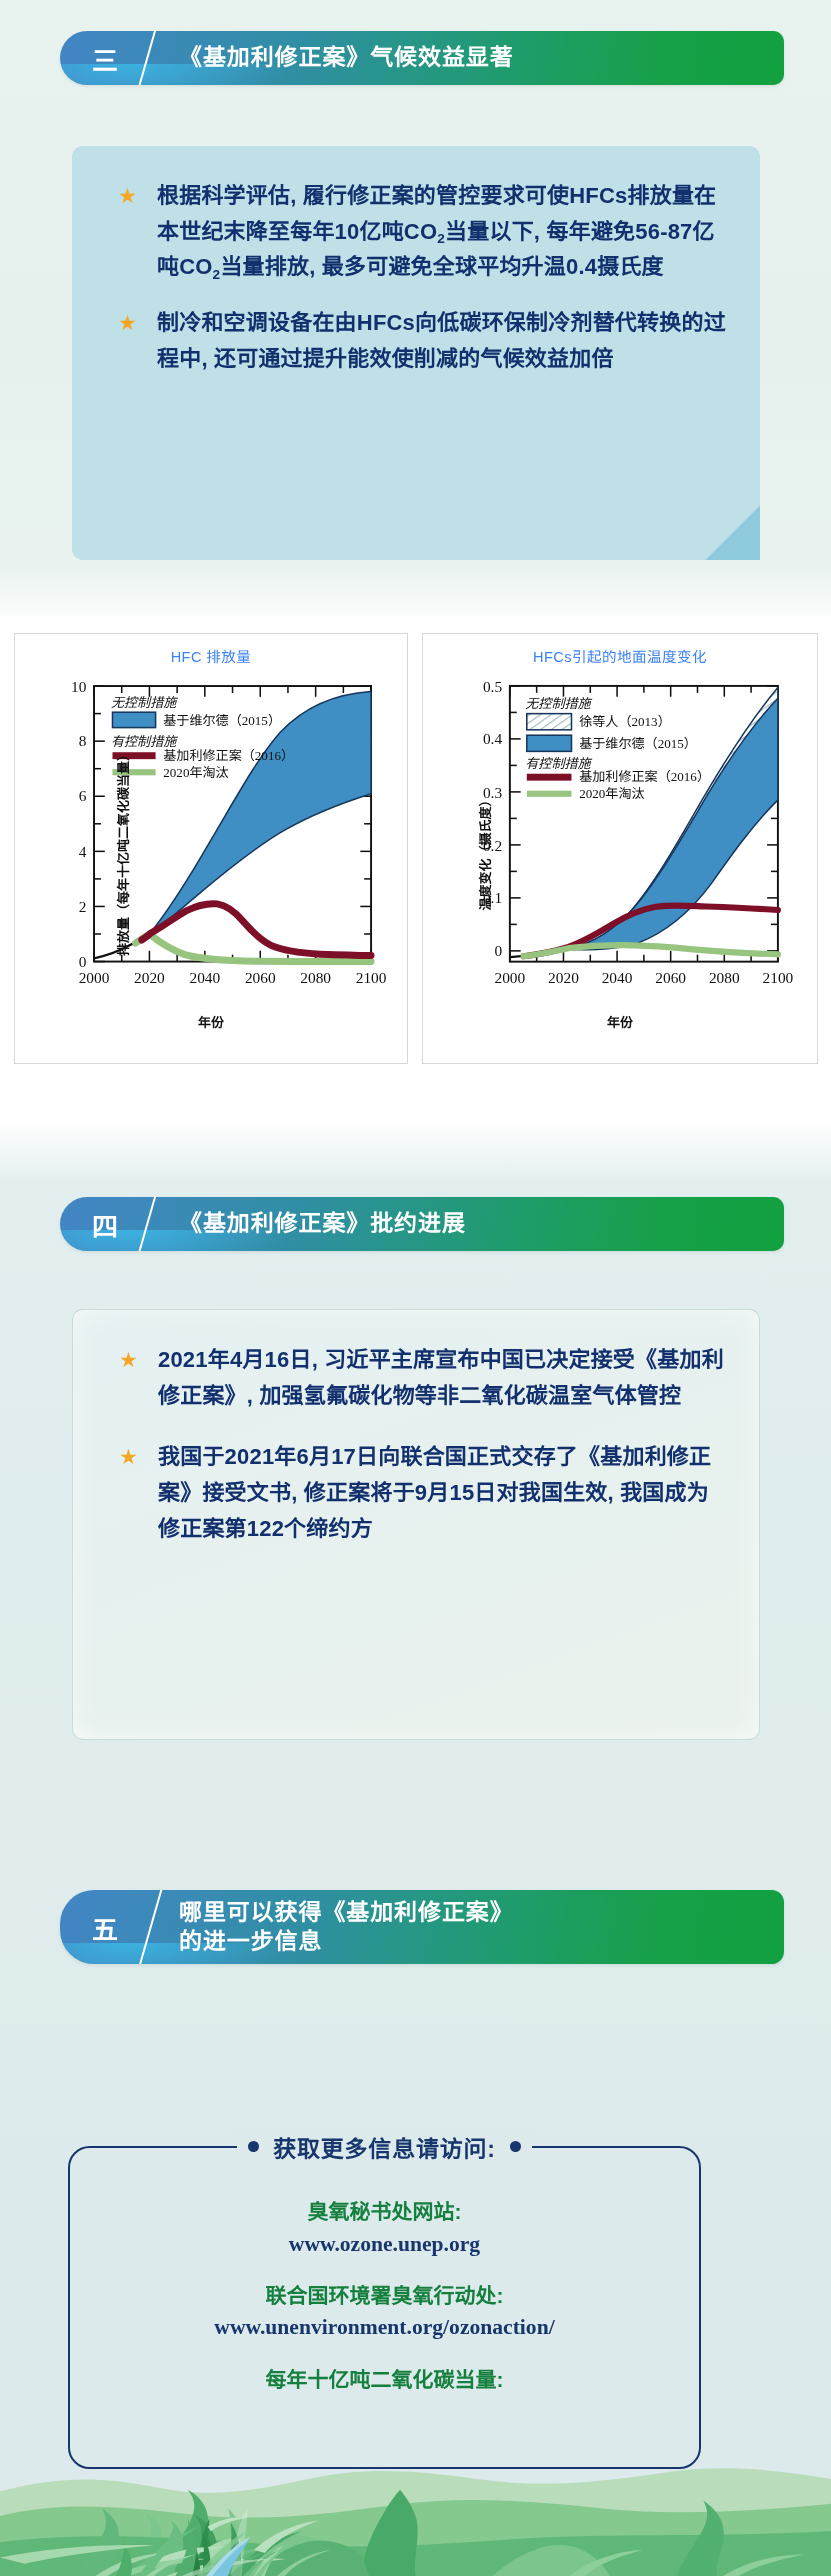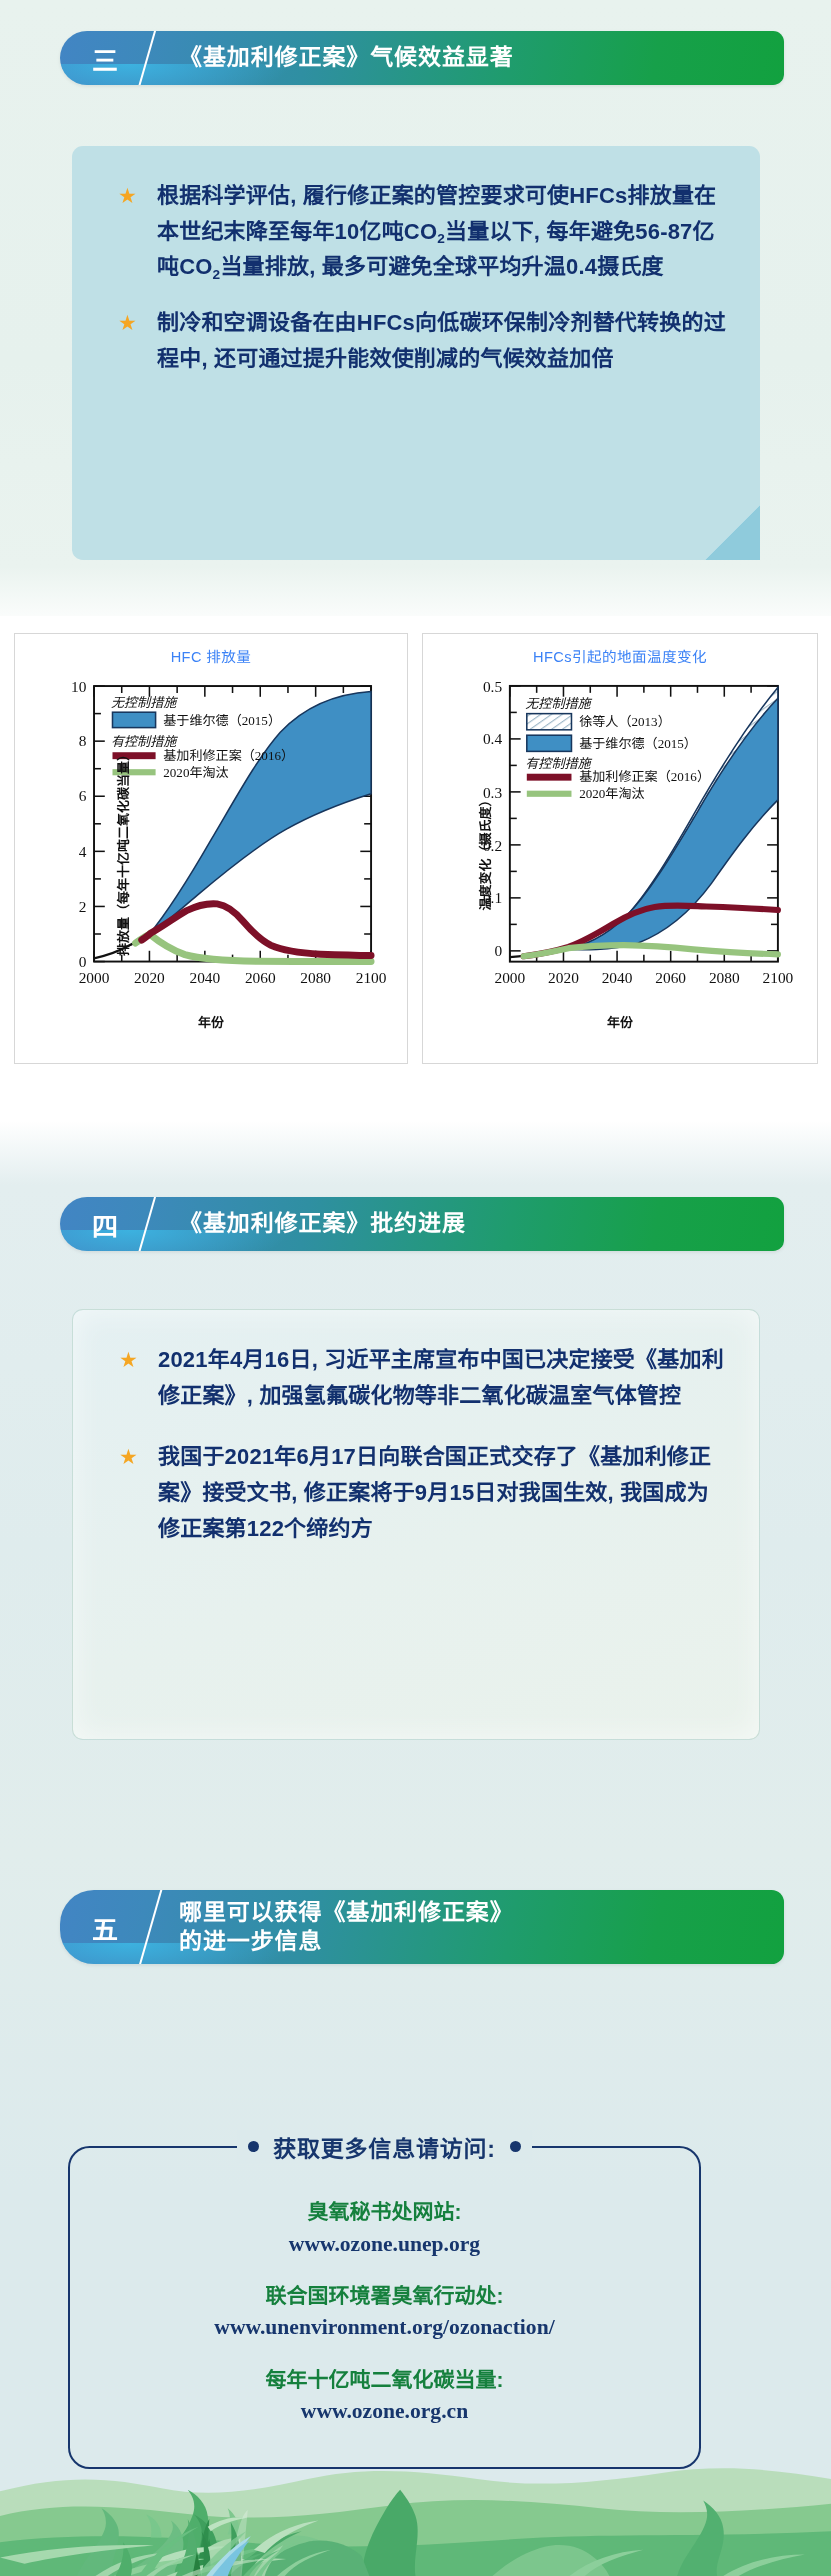--- a/index.html
+++ b/index.html
@@ -503,21 +503,20 @@
     <div class="contact-item">
       <div class="contact-label">臭氧秘书处网站:</div>
       <div class="contact-url">www.ozone.unep.org</div>
     </div>
     <div class="contact-item">
       <div class="contact-label">联合国环境署臭氧行动处:</div>
       <div class="contact-url">www.unenvironment.org/ozonaction/</div>
     </div>
     <div class="contact-item">
       <div class="contact-label">每年十亿吨二氧化碳当量:</div>
-      <div class="contact-url">www.ozone.org.cn</div>
     </div>
   </div>
 </div>
 
 <svg class="scenery" viewBox="0 0 1080 230" preserveAspectRatio="none">
   <path d="M0,120 C90,96 150,104 210,116 C270,128 330,120 400,104 C470,88 540,92 620,104 C700,116 780,108 860,96 C940,84 1010,92 1080,104 L1080,230 L0,230 Z" fill="#b9ddbb"></path>
   <path d="M0,152 C80,132 160,140 250,150 C340,160 420,150 510,138 C600,126 690,132 780,142 C870,152 980,146 1080,136 L1080,230 L0,230 Z" fill="#86c98f"></path>
   <path d="M0,186 C120,172 230,180 340,188 C450,196 560,190 670,182 C780,174 900,180 1080,172 L1080,230 L0,230 Z" fill="#5fb878"></path>
   <path d="M200,230 C215,200 240,180 250,152 C256,136 250,126 244,118 C256,124 268,136 270,152 C274,176 256,204 262,230 Z" fill="#4fae6b"></path>
   <path d="M100,230 C110,206 128,192 136,170 C140,158 136,148 132,142 C142,148 152,158 154,170 C157,190 142,212 146,230 Z" fill="#62b87c"></path>

